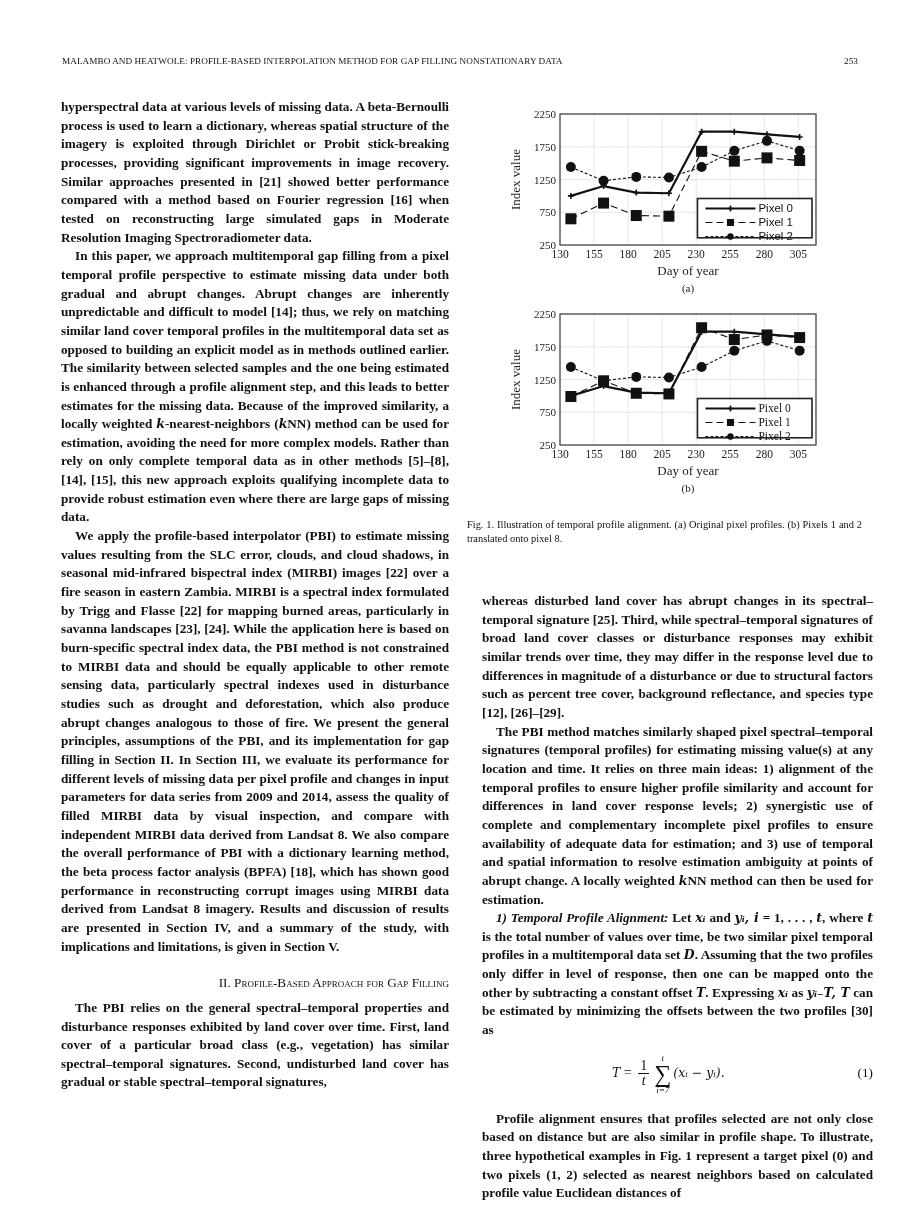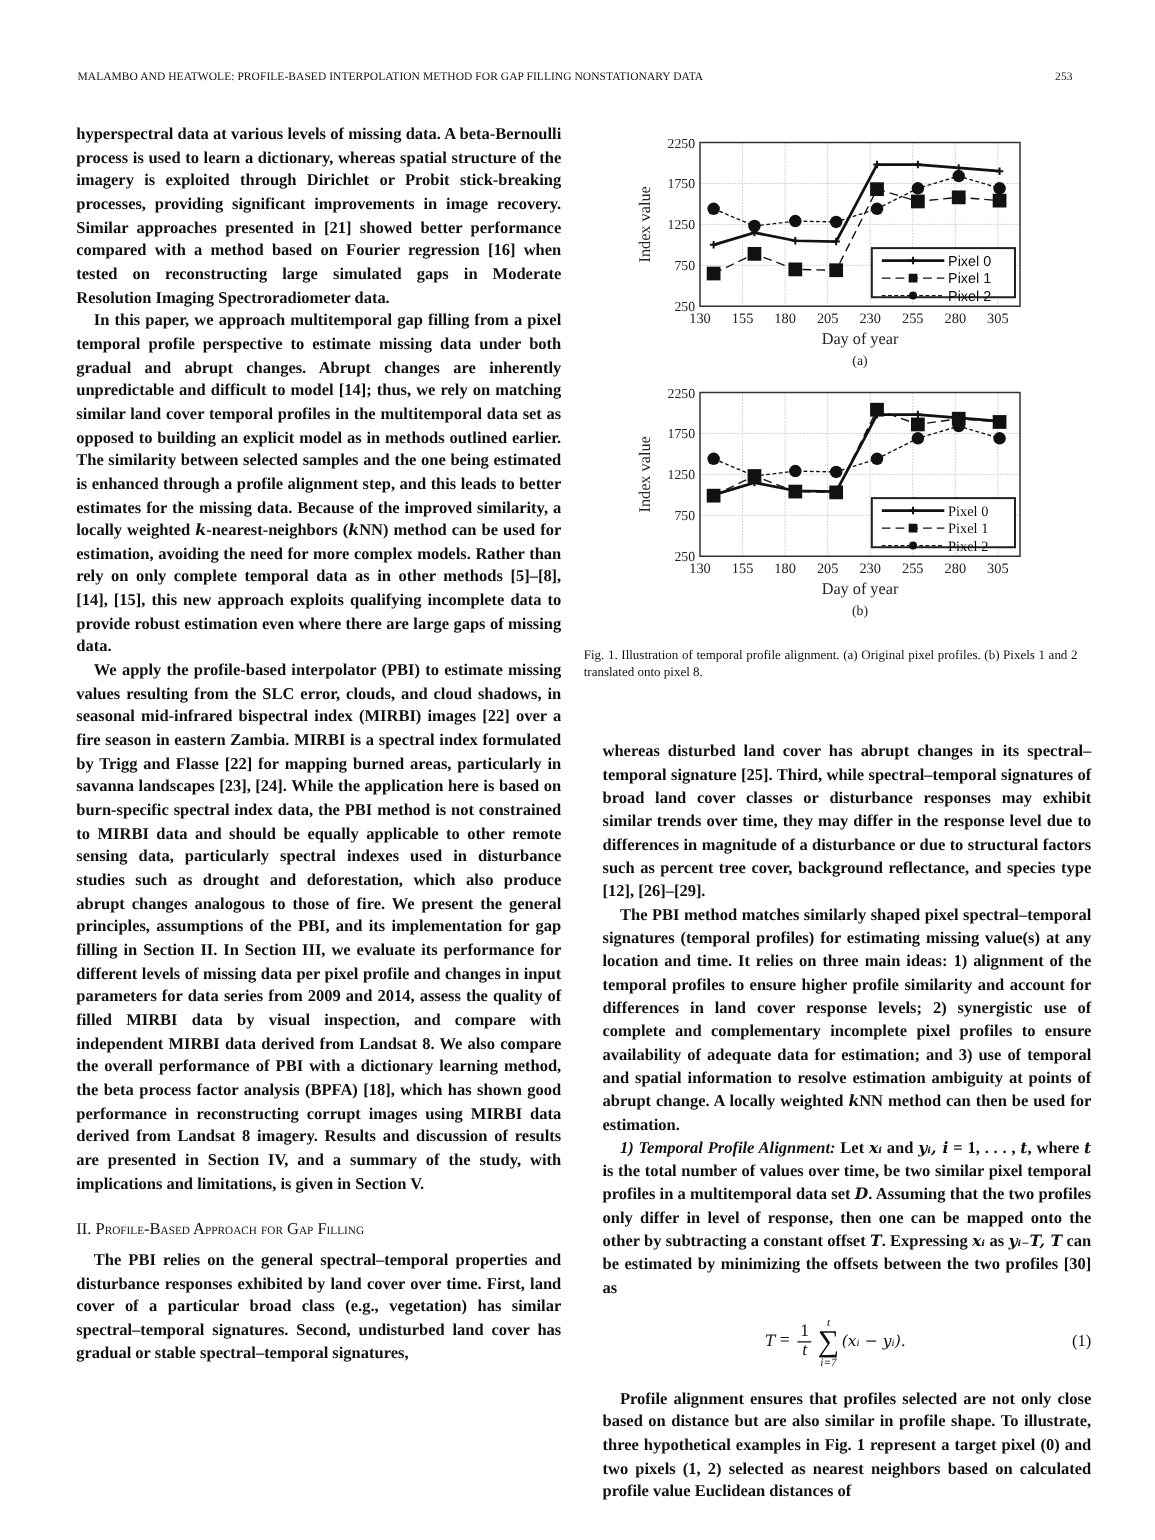--- a/index.html
+++ b/index.html
@@ -5,21 +5,21 @@
   html, body { margin: 0; padding: 0; background: #ffffff; }
   body { width: 924px; height: 1232px; position: relative; overflow: hidden;
          font-family: "Liberation Serif", "DejaVu Serif", serif; color: #111; }
   .running-head { position: absolute; top: 56px; left: 62px; right: 66px; font-size: 9.2px;
                   letter-spacing: 0.05px; display: flex; justify-content: space-between; }
   .col { position: absolute; font-size: 13.2px; line-height: 18.65px; text-align: justify; }
   .col p { margin: 0; text-indent: 14px; font-weight: bold; }
   .col p.noindent { text-indent: 0; }
   #left-col { left: 61px; top: 98px; width: 388px; }
   #right-col-top { left: 482px; top: 572px; width: 391px; margin-top: 20px; }
-  .section-head { text-align: left; margin: 18px 0 6px 0; font-size: 13.2px; text-indent: 0; }
+  .section-head { text-align: right; margin: 18px 0 6px 0; font-size: 13.2px; text-indent: 0; }
   .section-head .sc { font-variant: small-caps; }
   .subsection-head { font-style: italic; text-indent: 0; margin-bottom: 4px; }
   .it { font-style: italic; }
   .math { font-family: "DejaVu Serif", serif; font-style: italic; font-size: 12.5px; }
   .fig-caption { position: absolute; left: 467px; top: 518px; width: 395px; font-size: 10.4px;
                  line-height: 13.8px; text-align: justify; }
   .fig-svg { position: absolute; }
   .equation { display: flex; justify-content: space-between; align-items: center;
               height: 56px; margin: 6px 0 8px 0; }
   .eq-body { margin-left: 130px; display: flex; align-items: center; font-size: 14px; }

